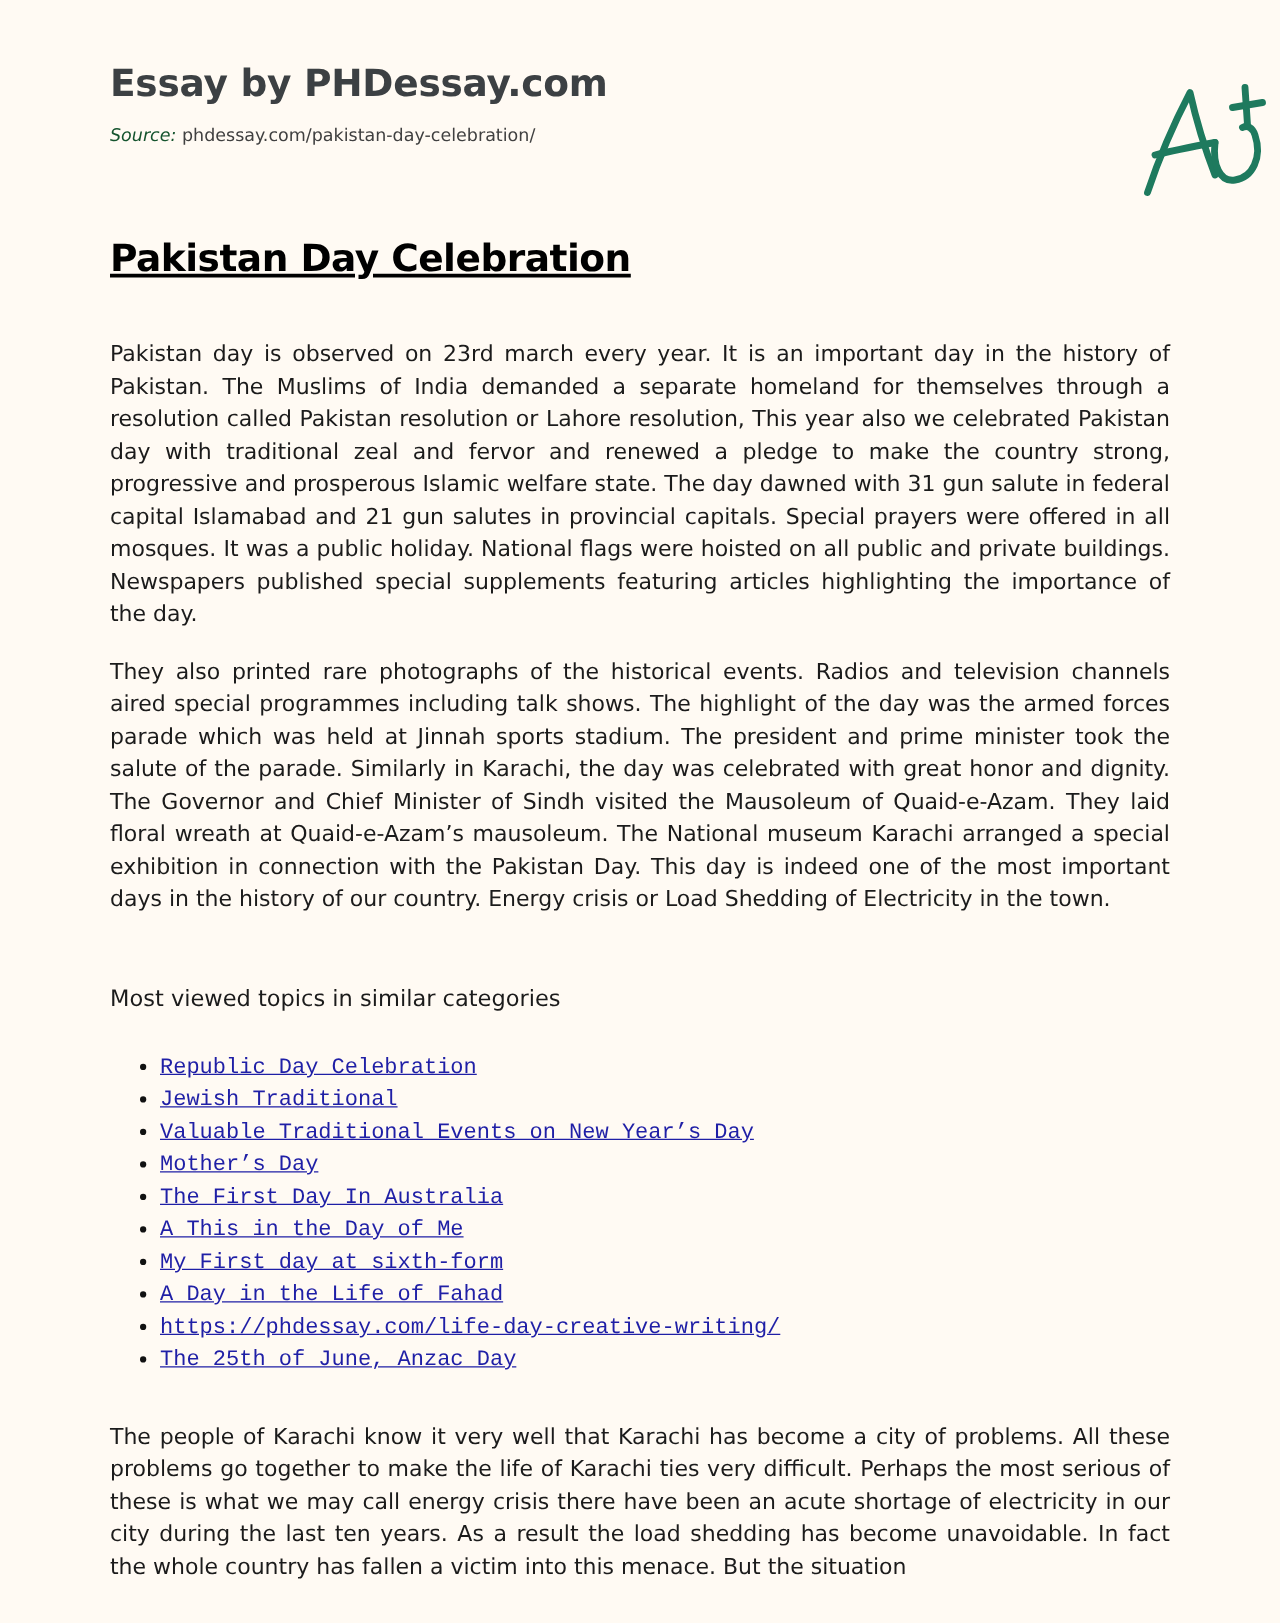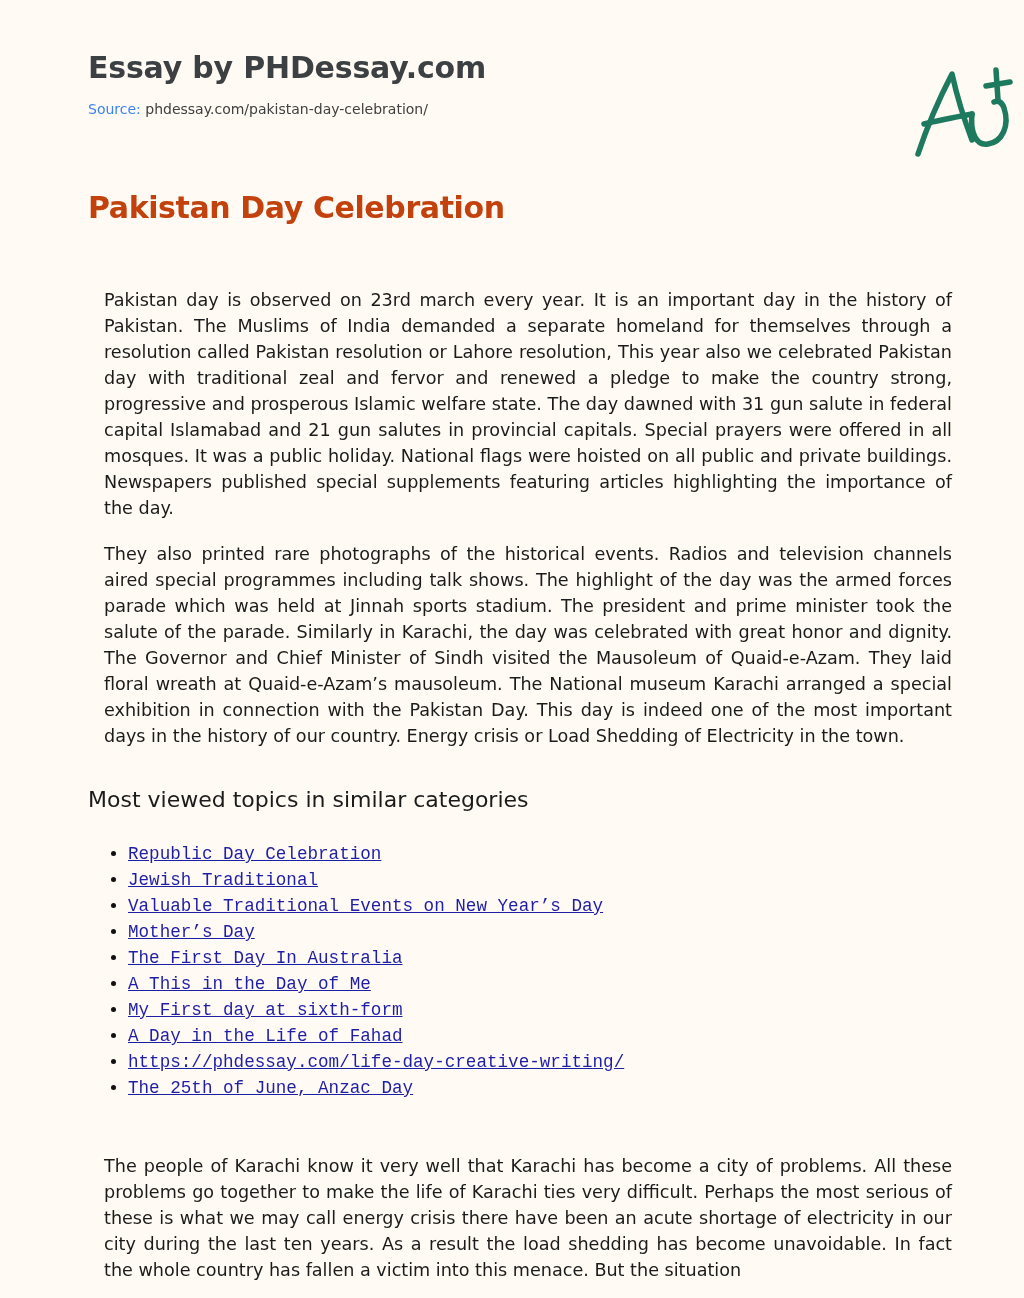--- a/index.html
+++ b/index.html
@@ -31,57 +31,58 @@
       letter-spacing: -0.2px;
       white-space: nowrap;
     }
     .source {
       position: absolute;
       top: 101px;
       left: 0;
       font-size: 14px;
       white-space: nowrap;
     }
-    .source-label { color: #3b82f6; }
+    .source-label { color: #14532d; font-style: italic; }
     .source-link { color: #404040; text-decoration: none; }
     .logo {
       position: absolute;
       left: 822px;
       top: 62px;
       width: 110px;
       height: 100px;
     }
     .title {
       position: absolute;
       top: 190px;
       left: 0;
       font-size: 30px;
       font-weight: bold;
-      color: #c2410c;
+      color: #000000;
       margin: 0;
       letter-spacing: -0.4px;
       white-space: nowrap;
+      text-decoration: underline;
     }
     .body-text {
       position: absolute;
       left: 0;
       width: 848px;
       font-size: 17.6px;
       line-height: 26px;
       text-align: justify;
-      margin: 16px;
+      margin: 0;
       color: #1b1b1b;
     }
     #p1 { top: 271px; }
     #p2 { top: 525px; }
     .related-heading {
       position: absolute;
       top: 787px;
       left: 0;
-      font-size: 22px;
+      font-size: 18px;
       line-height: 26px;
       margin: 0;
       color: #1b1b1b;
       white-space: nowrap;
     }
     .related-list {
       position: absolute;
       top: 841px;
       left: 0;
       margin: 0;

